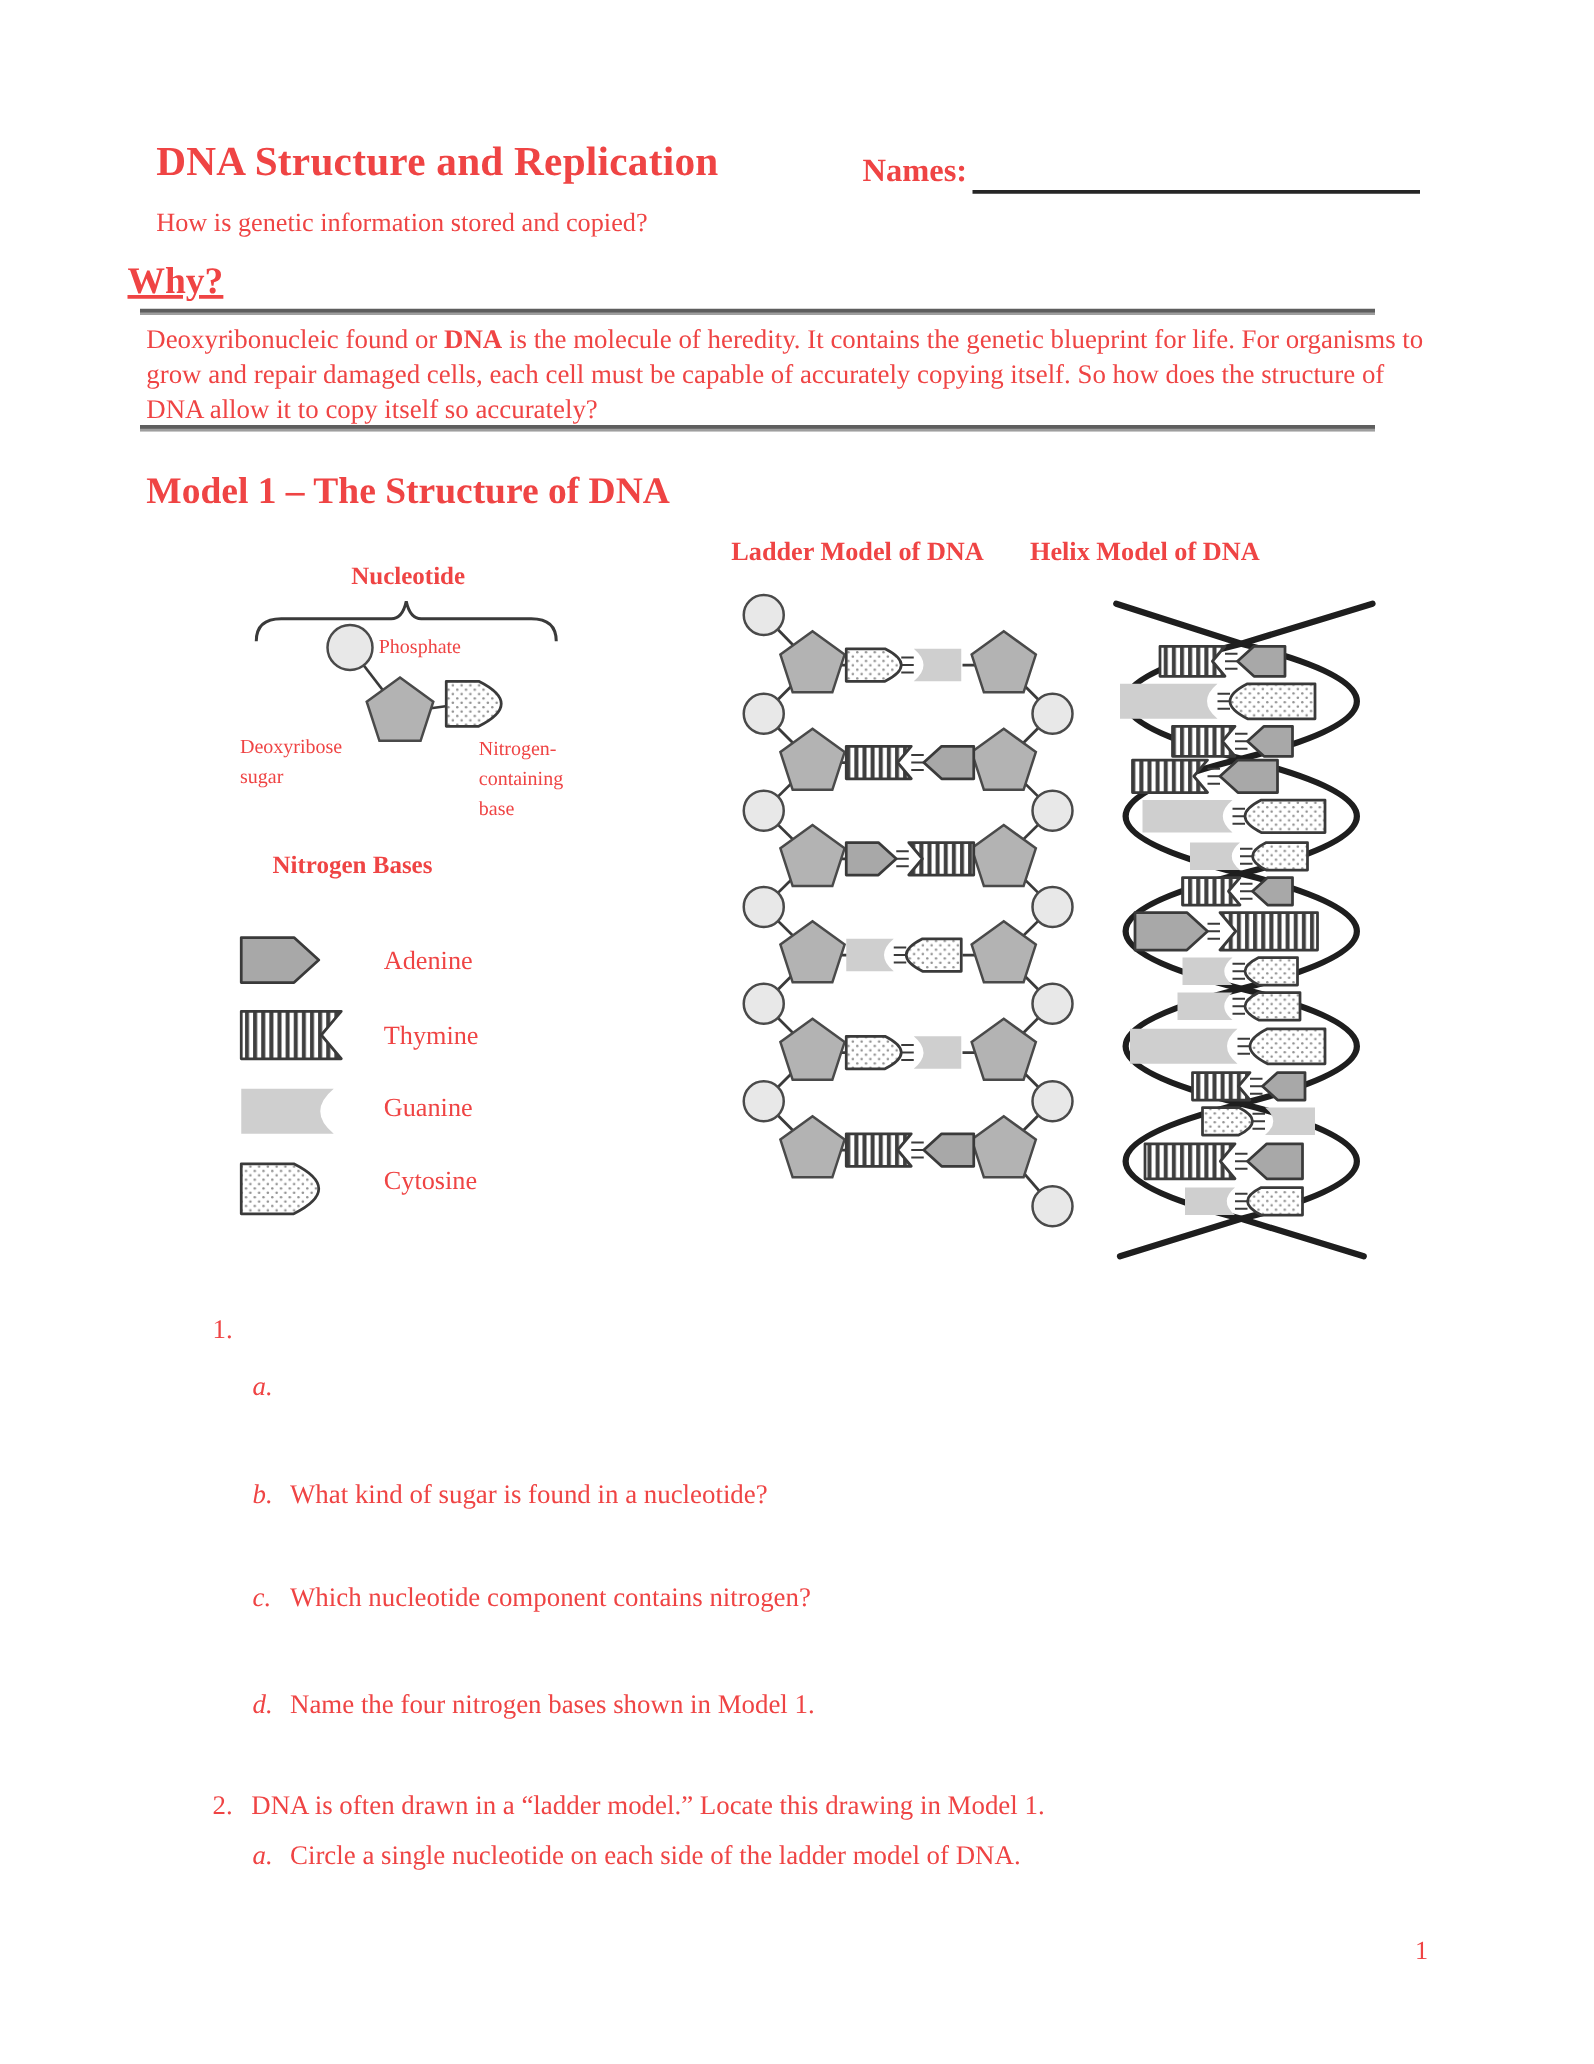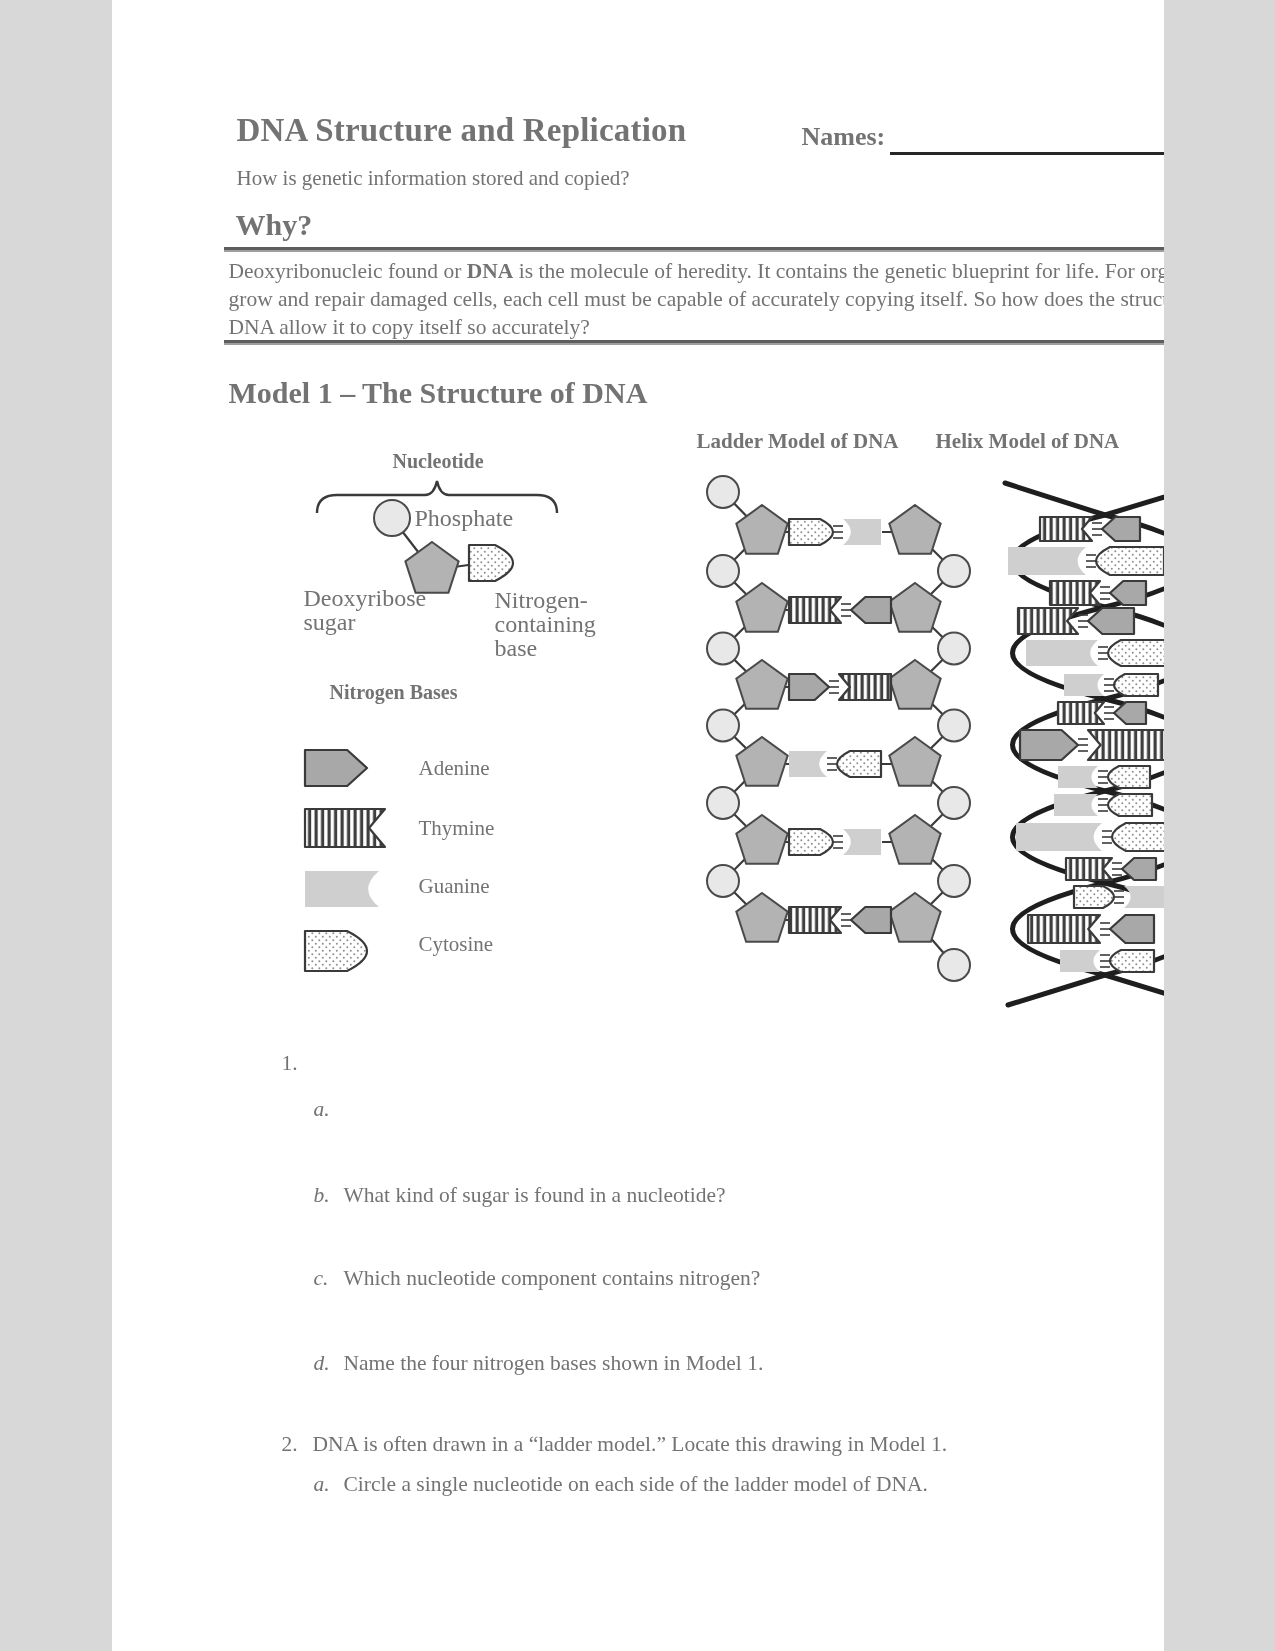--- a/index.html
+++ b/index.html
@@ -1,25 +1,25 @@
 <!DOCTYPE html>
 <html><head>
 <meta charset="utf-8">
 <style>
   html,body{margin:0;padding:0;background:#d8d8d8;}
-  .page{position:relative;width:1052px;height:1651px;background:#ffffff;margin:0 auto;
-        font-family:"Liberation Serif","DejaVu Serif",serif;color:#737373;overflow:hidden;}
+  .page{position:relative;width:1275px;height:1651px;background:#ffffff;margin:0 auto;
+        font-family:"Liberation Serif","DejaVu Serif",serif;color:#ef4444;overflow:hidden;}
   .abs{position:absolute;}
   .title{font-size:33px;font-weight:bold;letter-spacing:.2px;}
   .names{font-size:26px;font-weight:bold;}
   .subtitle{font-size:21px;}
   .h2{font-size:30px;font-weight:bold;}
   .rule{height:3px;background:#5e5e5e;border-bottom:2px solid #9e9e9e;}
   .para{font-size:21.5px;line-height:28px;text-align:left;}
-  .dlabel{font-size:24px;line-height:24px;}
+  .dlabel{font-size:16px;line-height:24px;}
   .dlabel-b{font-size:20px;font-weight:bold;}
   .modeltitle{font-size:21px;font-weight:bold;}
   .legend-label{font-size:21px;}
   .questions{font-size:21.5px;line-height:30px;}
   .qline{display:flex;}
   .qnum{width:31px;flex:0 0 31px;}
   .qsub{margin-left:32px;}
   .qletter{width:30px;flex:0 0 30px;font-style:italic;}
   .pagenum{font-size:21px;}
   svg{display:block;}
@@ -42,21 +42,21 @@
         <circle cx="5.3" cy="5.3" r="1" fill="#8f8f8f"></circle>
       </pattern>
     </defs>
   </svg>
 
   <div class="abs title" style="left:125px;top:112px;">DNA Structure and Replication</div>
   <div class="abs names" style="left:690px;top:122px;">Names:</div>
   <div class="abs nameline" style="left:778px;top:152px;width:358px;"></div>
   <div class="abs subtitle" style="left:125px;top:166px;">How is genetic information stored and copied?</div>
 
-  <div class="abs h2" style="left:124px;top:208px;">Why?</div>
+  <div class="abs h2" style="left:102px;top:208px;text-decoration:underline;">Why?</div>
   <div class="abs rule" style="left:112px;top:247px;width:988px;"></div>
   <div class="abs para" style="left:117px;top:257px;width:1040px;">
     <span>Deoxyribonucleic found or </span><b>DNA</b><span> is the molecule of heredity. It contains the genetic blueprint for life. For organisms to grow and repair damaged cells, each cell must be capable of accurately copying itself. So how does the structure of DNA allow it to copy itself so accurately?</span>
   </div>
   <div class="abs rule" style="left:112px;top:340px;width:988px;"></div>
 
   <div class="abs h2" style="left:117px;top:376px;">Model 1 – The Structure of DNA</div>
 
   <div class="abs modeltitle" style="left:585px;top:429px;">Ladder Model of DNA</div>
   <div class="abs modeltitle" style="left:824px;top:429px;">Helix Model of DNA</div>

